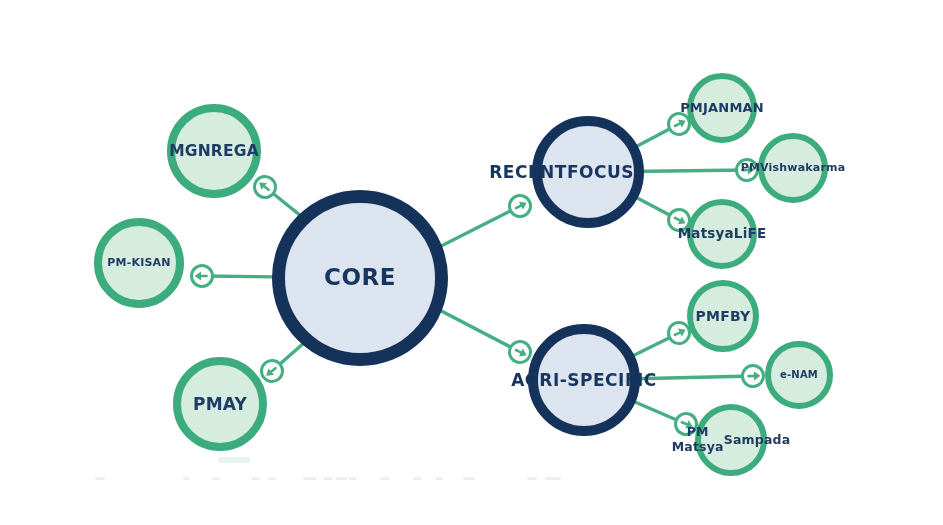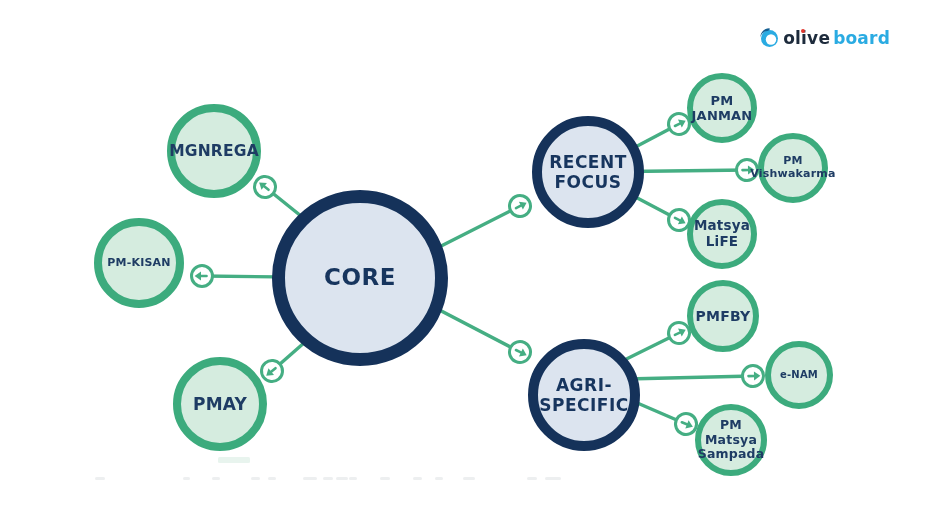--- a/index.html
+++ b/index.html
@@ -7,21 +7,21 @@
     position:relative;width:943px;height:525px;background:#fff;overflow:hidden;
     font-family:"DejaVu Sans","Liberation Sans",sans-serif;
   }
   #edges{position:absolute;left:0;top:0;width:943px;height:525px;}
   .edge-line{stroke:var(--green);stroke-width:3.4;stroke-linecap:round;}
   .arrow-ring{fill:#ffffff;stroke:var(--green);stroke-width:3;}
   .arrow-shaft{stroke:var(--green);stroke-width:2.6;stroke-linecap:round;}
   .arrow-head{fill:var(--green);}
   .node{
     position:absolute;border-radius:50%;border-style:solid;box-sizing:border-box;
-    display:flex;flex-direction:column;align-items:center;justify-content:center;
+    display:flex;align-items:center;justify-content:center;
     text-align:center;font-weight:700;line-height:1.18;
   }
   .node.primary,.node.hub{
     border-color:var(--navy);background:var(--navyFill);color:var(--navyText);
     letter-spacing:.5px;
   }
   .node.leaf{
     border-color:var(--greenBorder);background:var(--greenFill);color:var(--leafText);
     letter-spacing:.2px;
   }
@@ -106,25 +106,25 @@
         <circle r="10.5" class="arrow-ring"></circle>
         <line x1="-4.5" y1="0" x2="1.5" y2="0" class="arrow-shaft"></line>
         <polygon points="1,-4.4 7.4,0 1,4.4" class="arrow-head"></polygon>
       </g>
     </svg>
 
   <div id="nodes">
       <div class="node primary" style="left: 272px; top: 190px; width: 176px; height: 176px; border-width: 13px; font-size: 23px;">
         <div class="nl">CORE</div>
       </div>
-      <div class="node hub" style="left: 532px; top: 116px; width: 112px; height: 112px; border-width: 10px; font-size: 17px;">
+      <div class="node hub" style="left: 532px; top: 116px; width: 112px; height: 112px; border-width: 10px; font-size: 17px; justify-content: flex-end;">
         <div class="nl">RECENT</div>
         <div class="nl">FOCUS</div>
       </div>
-      <div class="node hub" style="left: 528px; top: 339px; width: 112px; height: 112px; border-width: 10px; font-size: 17px;">
+      <div class="node hub" style="left: 528px; top: 324px; width: 112px; height: 112px; border-width: 10px; font-size: 17px;">
         <div class="nl">AGRI-</div>
         <div class="nl">SPECIFIC</div>
       </div>
       <div class="node leaf" style="left: 167px; top: 104px; width: 94px; height: 94px; border-width: 8px; font-size: 15.5px;">
         <div class="nl">MGNREGA</div>
       </div>
       <div class="node leaf" style="left: 94px; top: 218px; width: 90px; height: 90px; border-width: 8px; font-size: 11px;">
         <div class="nl">PM-KISAN</div>
       </div>
       <div class="node leaf" style="left: 173px; top: 357px; width: 94px; height: 94px; border-width: 8px; font-size: 17px;">
@@ -166,23 +166,14 @@
     <div class="smudge" style="left:336px;top:477px;width:12px;"></div>
     <div class="smudge" style="left:349px;top:477px;width:8px;"></div>
     <div class="smudge" style="left:380px;top:477px;width:10px;"></div>
     <div class="smudge" style="left:413px;top:477px;width:9px;"></div>
     <div class="smudge" style="left:435px;top:477px;width:8px;"></div>
     <div class="smudge" style="left:463px;top:477px;width:12px;"></div>
     <div class="smudge" style="left:527px;top:477px;width:10px;"></div>
     <div class="smudge" style="left:545px;top:477px;width:16px;"></div>
   </div>
 
-  <div class="logo">
-    <svg width="21" height="21" viewBox="0 0 21 21">
-      <circle cx="10.5" cy="11.5" r="8.5" fill="#2aabe2"></circle>
-      <circle cx="12" cy="12.5" r="5.2" fill="#ffffff"></circle>
-      <path d="M10.5 1.2 C 5 1.2 1.3 5.5 1.3 10.5 C 2.2 6.5 5.2 4.2 8.4 4.0 C 10.2 3.9 11.2 2.6 10.5 1.2 Z" fill="#135e92"></path>
-    </svg>
-    <span class="logo-text logo-dark"><span>olive</span><span class="idot"></span></span>
-    <span class="logo-text logo-light">board</span>
-  </div>
 
 </div>
 
 </body></html>

